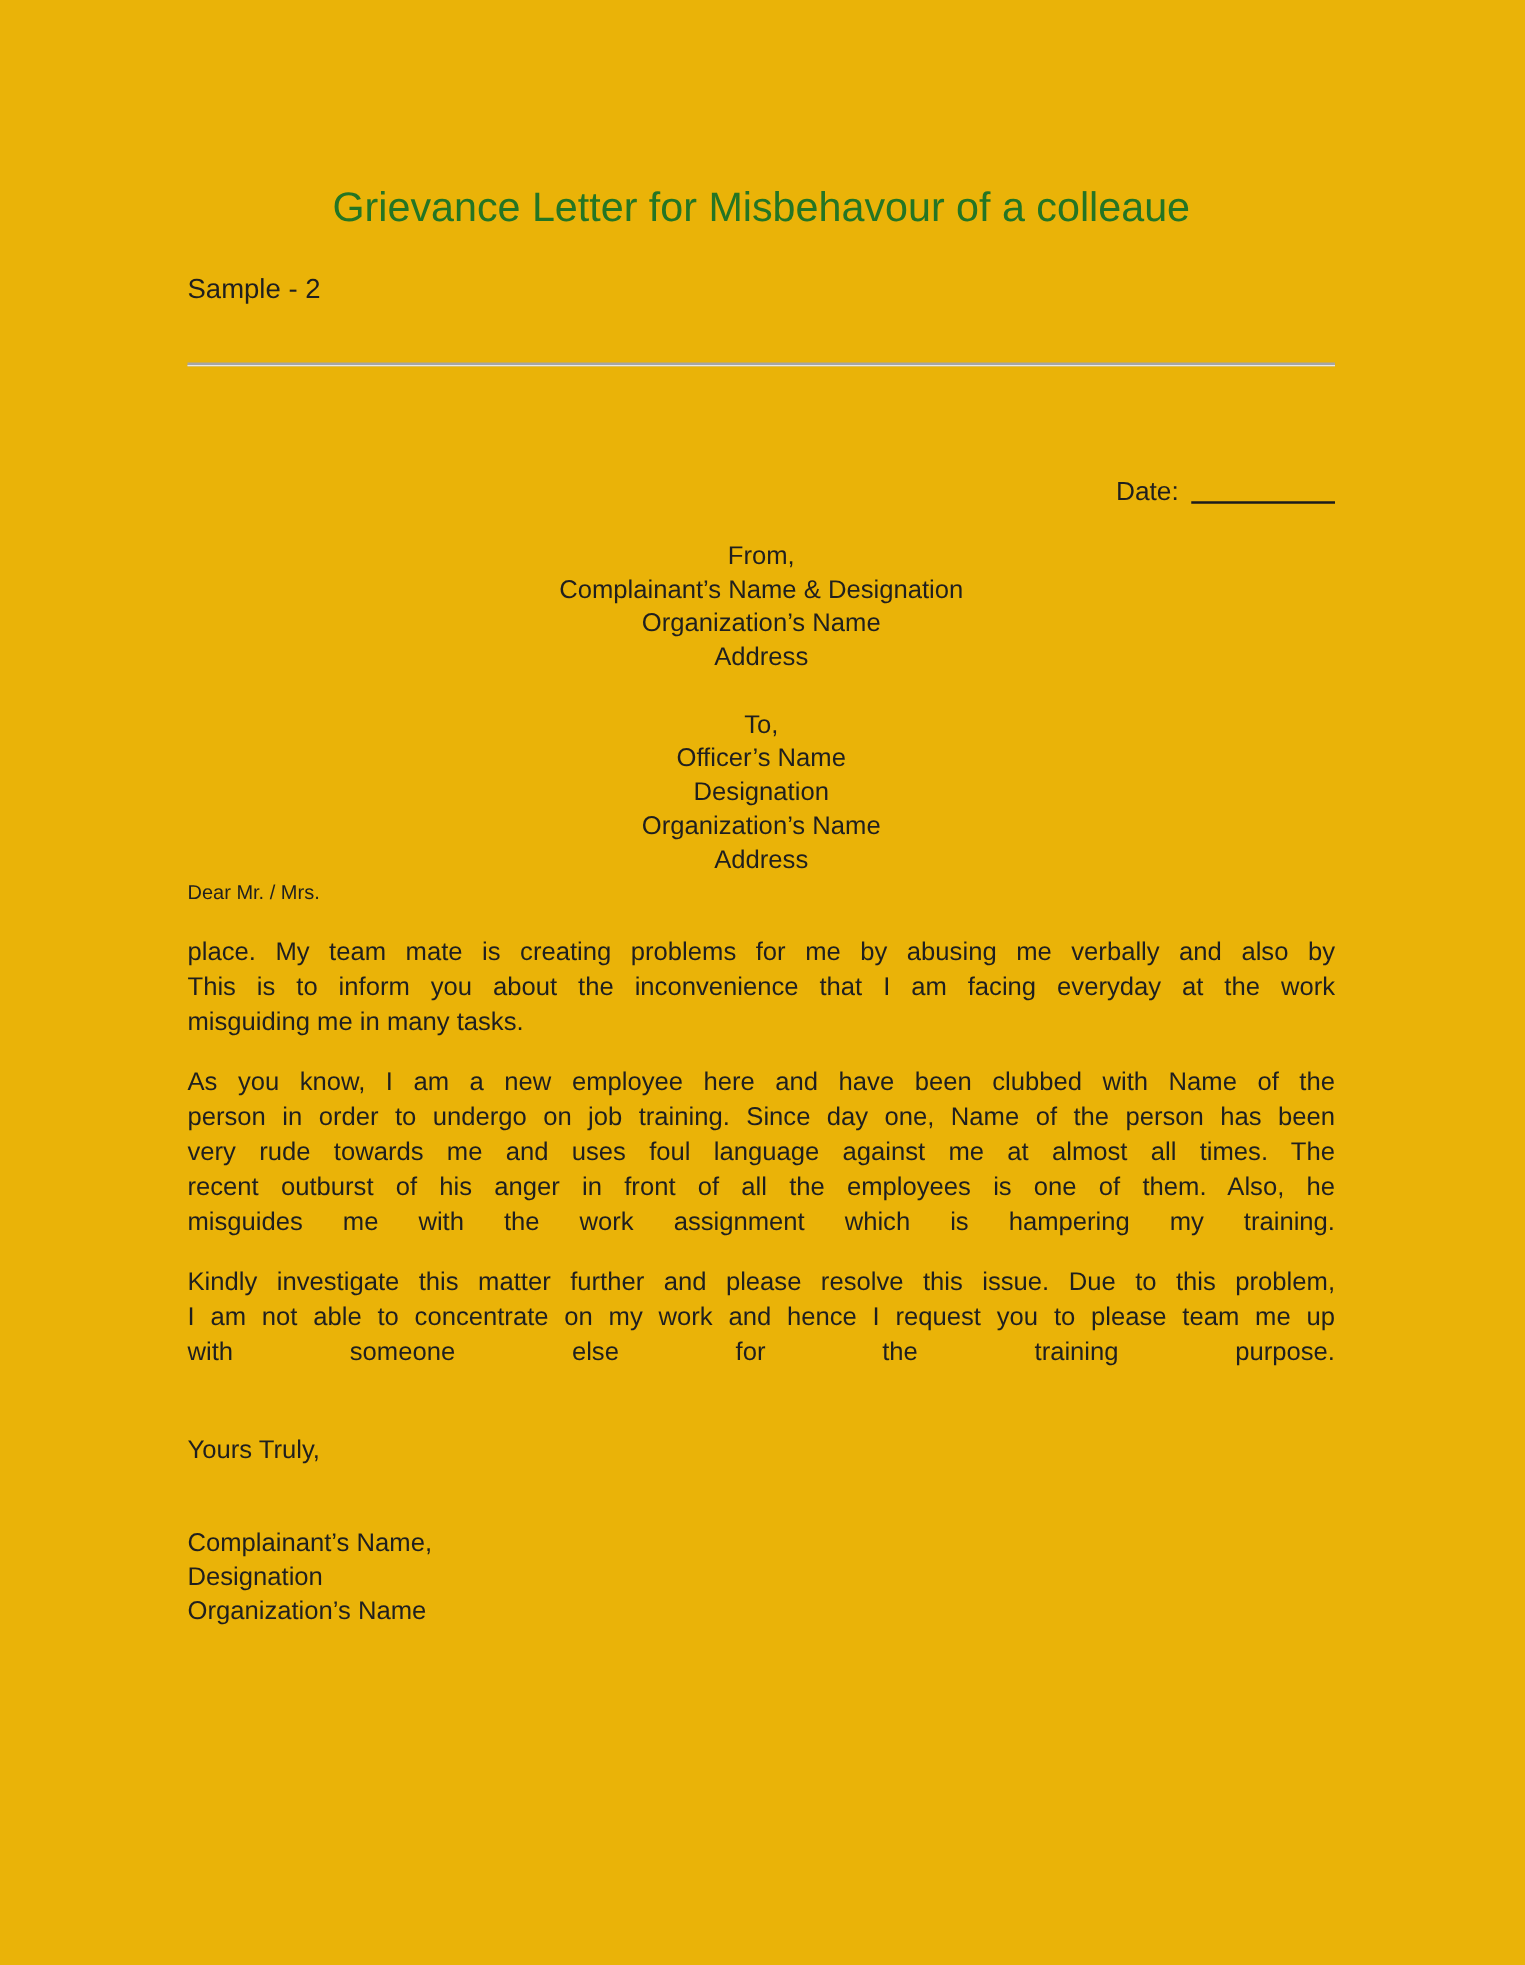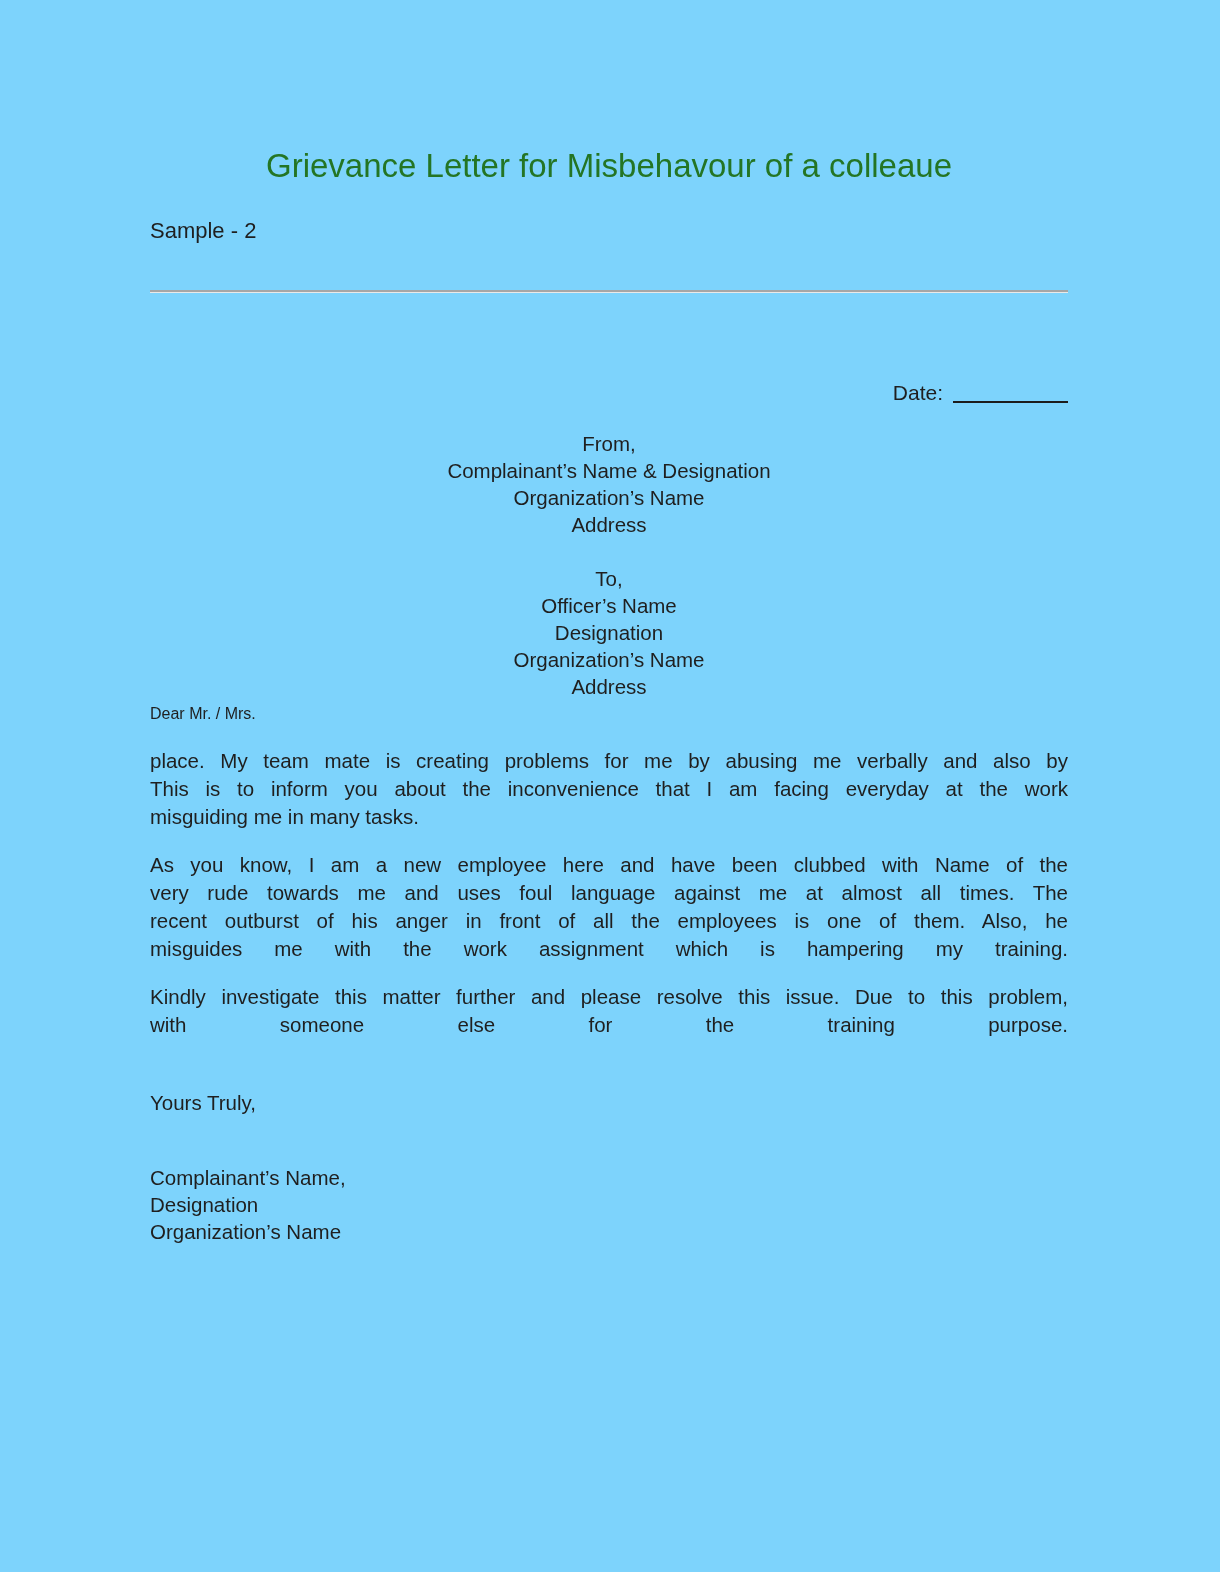--- a/index.html
+++ b/index.html
@@ -1,19 +1,19 @@
 <!DOCTYPE html>
 <html><head>
 <meta charset="utf-8">
 <style>
   html,body { margin:0; padding:0; background:#ffffff; }
   .page {
     position:relative;
     width:1220px; height:1572px;
-    background:#7dd3fc;
+    background:#eab308;
     box-sizing:border-box;
     padding:146px 152px 0 150px;
     font-family:"Liberation Sans", sans-serif;
     color:#1f1f1f;
     overflow:hidden;
   }
   .title {
     margin:0;
     font-size:33px;
     font-weight:normal;
@@ -90,27 +90,29 @@
   <div class="salutation">Dear Mr. / Mrs.</div>
 
   <div class="para">
     <div class="jl">place. My team mate is creating problems for me by abusing me verbally and also by</div>
     <div class="jl">This is to inform you about the inconvenience that I am facing everyday at the work</div>
     <div class="ln">misguiding me in many tasks.</div>
   </div>
 
   <div class="para">
     <div class="jl">As you know, I am a new employee here and have been clubbed with Name of the</div>
+    <div class="jl">person in order to undergo on job training. Since day one, Name of the person has been</div>
     <div class="jl">very rude towards me and uses foul language against me at almost all times. The</div>
     <div class="jl">recent outburst of his anger in front of all the employees is one of them. Also, he</div>
     <div class="jl">misguides me with the work assignment which is hampering my training.</div>
   </div>
 
   <div class="para">
     <div class="jl">Kindly investigate this matter further and please resolve this issue. Due to this problem,</div>
+    <div class="jl">I am not able to concentrate on my work and hence I request you to please team me up</div>
     <div class="jl">with someone else for the training purpose.</div>
   </div>
 
   <div class="valediction">Yours Truly,</div>
 
   <div class="signature">
     <div>Complainant’s Name,</div>
     <div>Designation</div>
     <div>Organization’s Name</div>
   </div>

